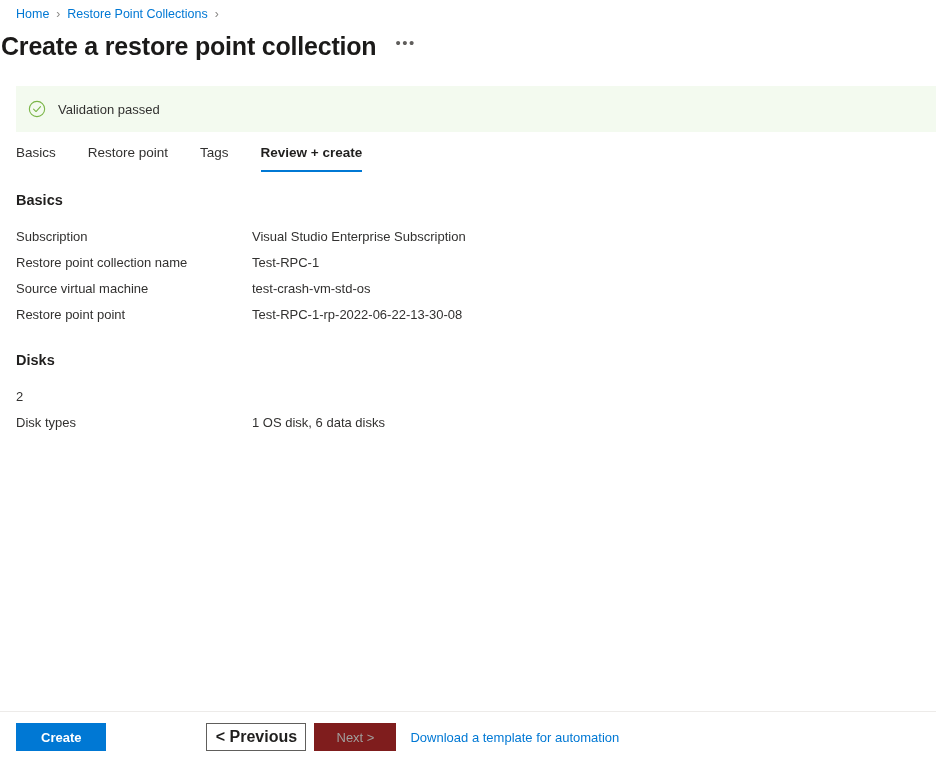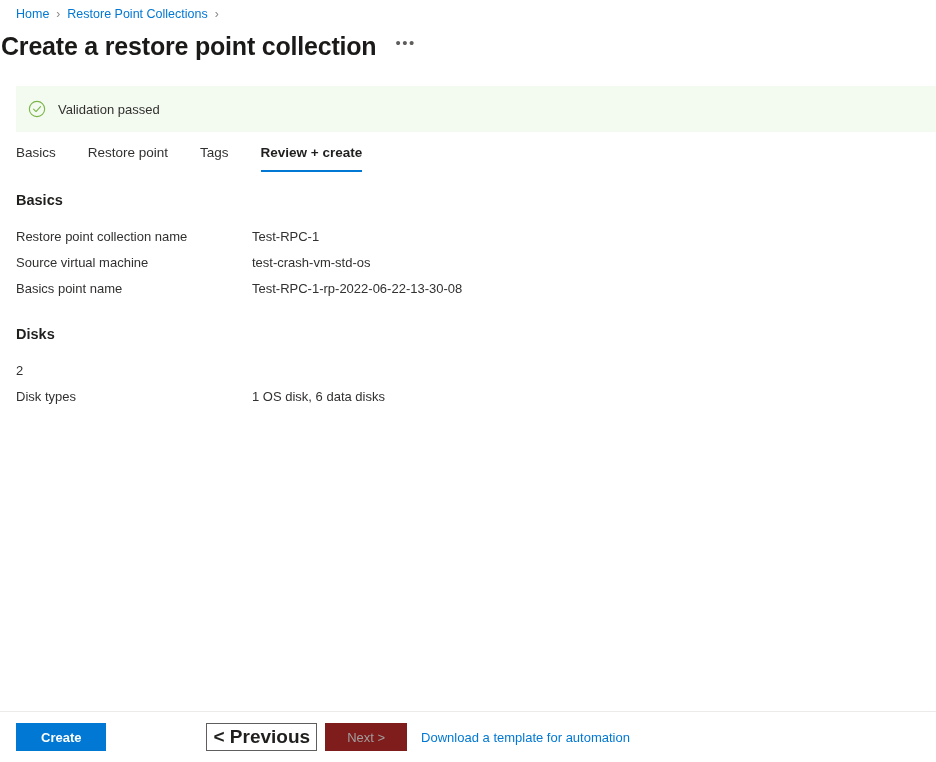--- a/index.html
+++ b/index.html
@@ -174,21 +174,21 @@
     height: 28px;
     min-width: 76px;
     padding: 0 25px;
     cursor: pointer;
     font-family: inherit;
   }
   .btn-prev {
     margin-left: 100px;
     background: #ffffff;
     color: #201f1e;
-    font-size: 19px;
+    font-size: 16px;
     font-weight: bold;
     border: 1px solid #605e5c;
     height: 28px;
     min-width: 100px;
     padding: 0 6px;
     cursor: pointer;
     font-family: inherit;
   }
   .btn-next {
     margin-left: 8px;
@@ -239,29 +239,33 @@
   <div class="tab">Tags</div>
   <div class="tab active">Review + create</div>
 </div>
 
 <div class="content">
 
   <div class="section">
     <div class="section-heading">Basics</div>
 
     <div class="kv-row">
+      <div class="kv-key">Subscription</div>
+      <div class="kv-val">Visual Studio Enterprise Subscription</div>
+    </div>
+    <div class="kv-row">
       <div class="kv-key">Restore point collection name</div>
       <div class="kv-val">Test-RPC-1</div>
     </div>
     <div class="kv-row">
       <div class="kv-key">Source virtual machine</div>
       <div class="kv-val">test-crash-vm-std-os</div>
     </div>
     <div class="kv-row">
-      <div class="kv-key">Basics point name</div>
+      <div class="kv-key">Restore point point</div>
       <div class="kv-val">Test-RPC-1-rp-2022-06-22-13-30-08</div>
     </div>
   </div>
 
   <div class="section">
     <div class="section-heading">Disks</div>
 
     <div class="kv-row">
       <div class="kv-val">2</div>
     </div>

